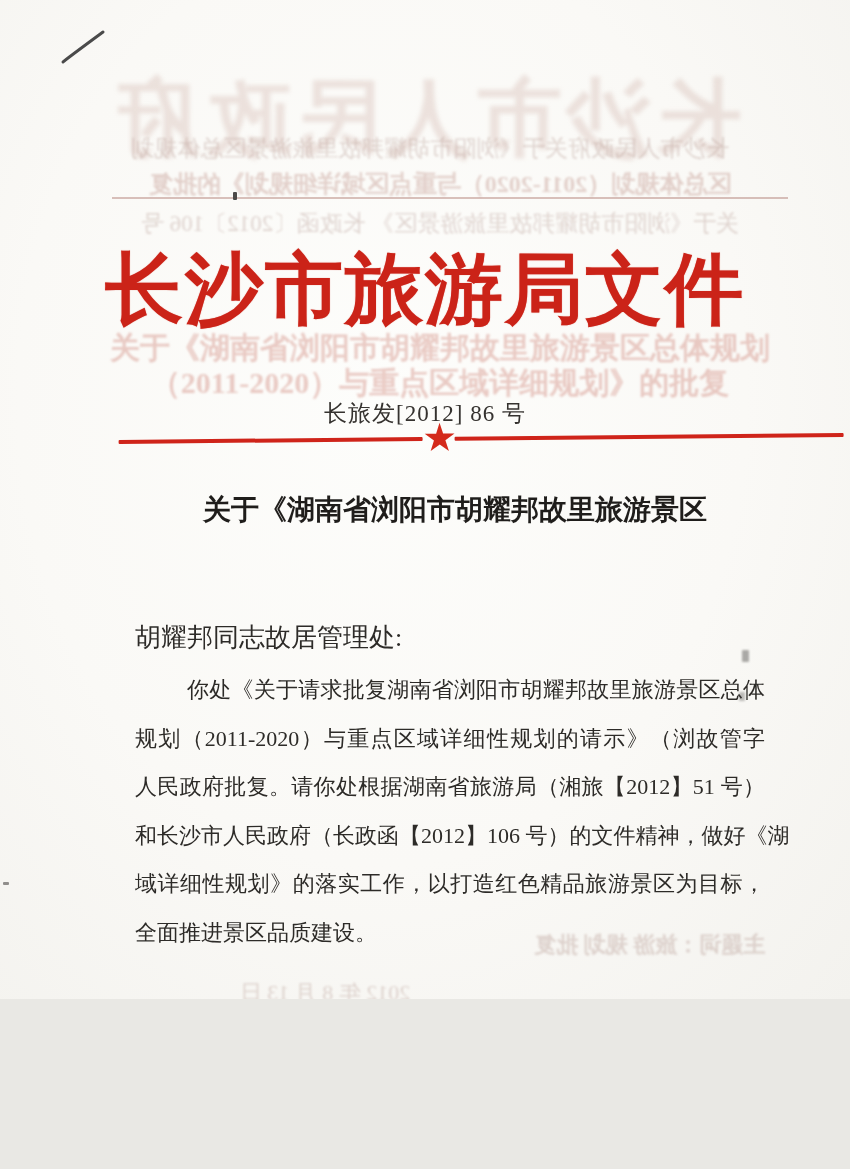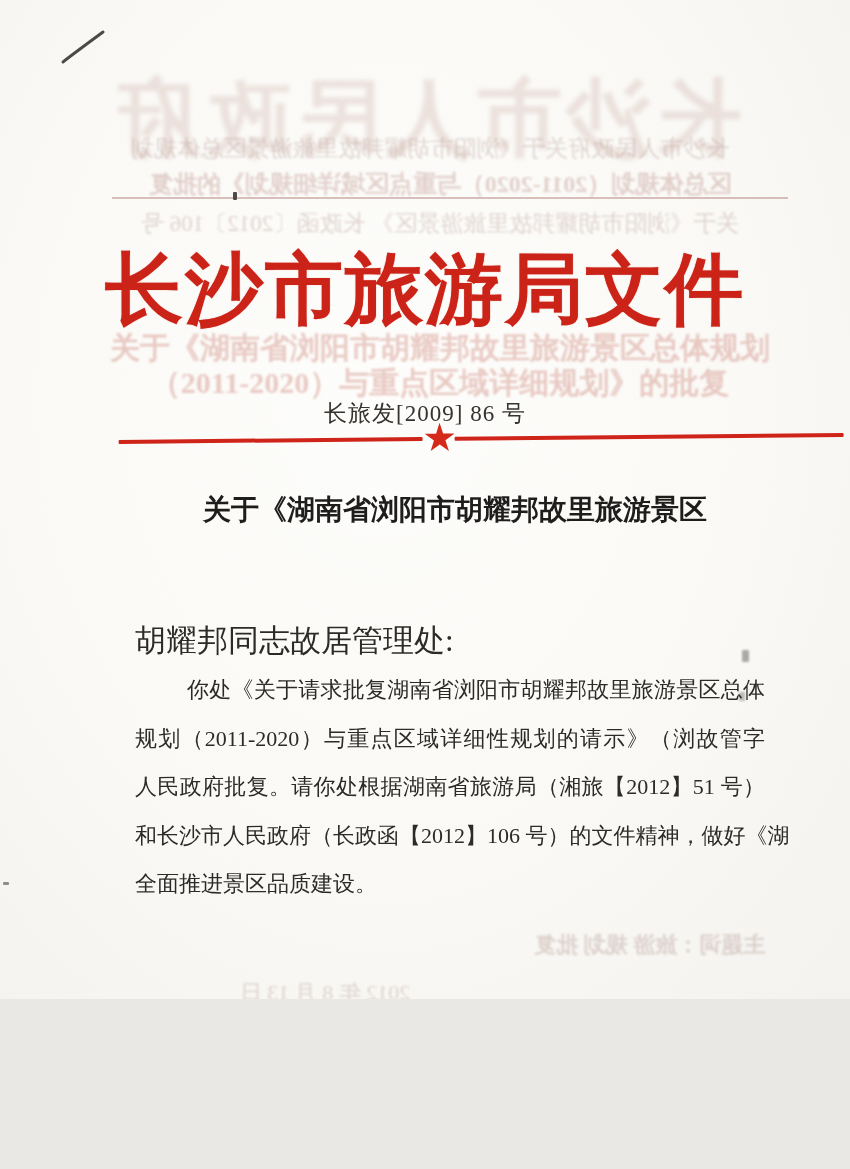--- a/index.html
+++ b/index.html
@@ -21,21 +21,21 @@
   .red-title{
     width:100%;text-align:center;font-size:78px;font-weight:bold;
     color:#cb2318;letter-spacing:2px;white-space:nowrap;
     text-shadow:0 0 1px rgba(203,35,24,.6);
   }
   .doc-number{width:100%;text-align:center;font-size:23px;color:#35322f;letter-spacing:1px;}
   .divider-seg{position:absolute;height:4px;background:#cf241a;border-radius:1px;}
   .star{position:absolute;color:#d42a1b;font-size:34px;line-height:34px;}
   .subject{width:100%;text-align:center;font-weight:bold;color:#1f1d1b;
     font-size:28px;line-height:47px;}
-  .addressee{font-size:31px;color:#2d2b28;}
+  .addressee{font-size:26px;color:#2d2b28;}
   .bodytext{width:630px;font-size:22px;color:#2d2b28;}
   .bodyline{height:48.6px;line-height:48.6px;text-align:justify;text-align-last:justify;white-space:nowrap;}
   .bodyline.first{padding-left:52px;width:578px;}
   .bodyline.last{text-align:right;text-align-last:left;}
   .pagenum{font-size:16px;color:#4a4a4a;}
   .faint-rule{position:absolute;height:1px;background:rgba(160,140,132,0.28);}
   .speck{position:absolute;background:#4c4a48;border-radius:1px;}
 </style>
 </head>
 <body>
@@ -55,39 +55,40 @@
 
   <div class="abs mirror bleed" style="left:100px;top:208px;width:680px;font-size:23px;text-align:center;">关于《浏阳市胡耀邦故里旅游景区》 长政函〔2012〕106 号</div>
 
   <div class="speck" style="left:233px;top:192px;width:4px;height:8px;"></div>
 
   <div class="abs red-title" style="left:0;top:238px;">长沙市旅游局文件</div>
 
   <div class="abs bleed-pink" style="left:30px;top:328px;width:820px;font-size:30px;text-align:center;">关于《湖南省浏阳市胡耀邦故里旅游景区总体规划</div>
   <div class="abs bleed-pink" style="left:30px;top:363px;width:820px;font-size:30px;text-align:center;">（2011-2020）与重点区域详细规划》的批复</div>
 
-  <div class="abs doc-number" style="left:0;top:398px;">长旅发[2009] 86 号</div>
+  <div class="abs doc-number" style="left:0;top:398px;">长旅发[2012] 86 号</div>
 
   <div class="abs" style="left:0;top:0;width:850px;height:1169px;transform:rotate(-0.55deg);">
     <div class="divider-seg" style="left:120px;top:437px;width:304px;"></div>
     <div class="divider-seg" style="left:456px;top:437px;width:389px;"></div>
     <div class="star" style="left:424px;top:421px;">★</div>
   </div>
 
   <div class="abs subject" style="left:45px;top:486px;width:820px;">
     <div>关于《湖南省浏阳市胡耀邦故里旅游景区</div>
   </div>
 
   <div class="abs addressee" style="left:135px;top:620px;">胡耀邦同志故居管理处:</div>
 
   <div class="abs bodytext" style="left:135px;top:666px;">
     <div class="bodyline first">你处《关于请求批复湖南省浏阳市胡耀邦故里旅游景区总体</div>
     <div class="bodyline">规划（2011-2020）与重点区域详细性规划的请示》（浏故管字</div>
     <div class="bodyline">人民政府批复。请你处根据湖南省旅游局（湘旅【2012】51 号）</div>
     <div class="bodyline">和长沙市人民政府（长政函【2012】106 号）的文件精神，做好《湖</div>
+    <div class="bodyline">域详细性规划》的落实工作，以打造红色精品旅游景区为目标，</div>
     <div class="bodyline last">全面推进景区品质建设。</div>
   </div>
 
   <div class="speck" style="left:742px;top:650px;width:7px;height:12px;opacity:.45;filter:blur(1px);"></div>
   <div class="speck" style="left:739px;top:692px;width:6px;height:9px;opacity:.35;filter:blur(1px);"></div>
   <div class="speck" style="left:3px;top:882px;width:6px;height:3px;opacity:.6;"></div>
 
   <div class="abs mirror bleed" style="left:115px;top:930px;width:650px;font-size:22px;font-weight:bold;text-align:left;">主题词：旅游 规划 批复</div>
 
   <div class="abs mirror bleed" style="left:115px;top:978px;width:420px;font-size:22px;text-align:center;">2012 年 8 月 13 日</div>

